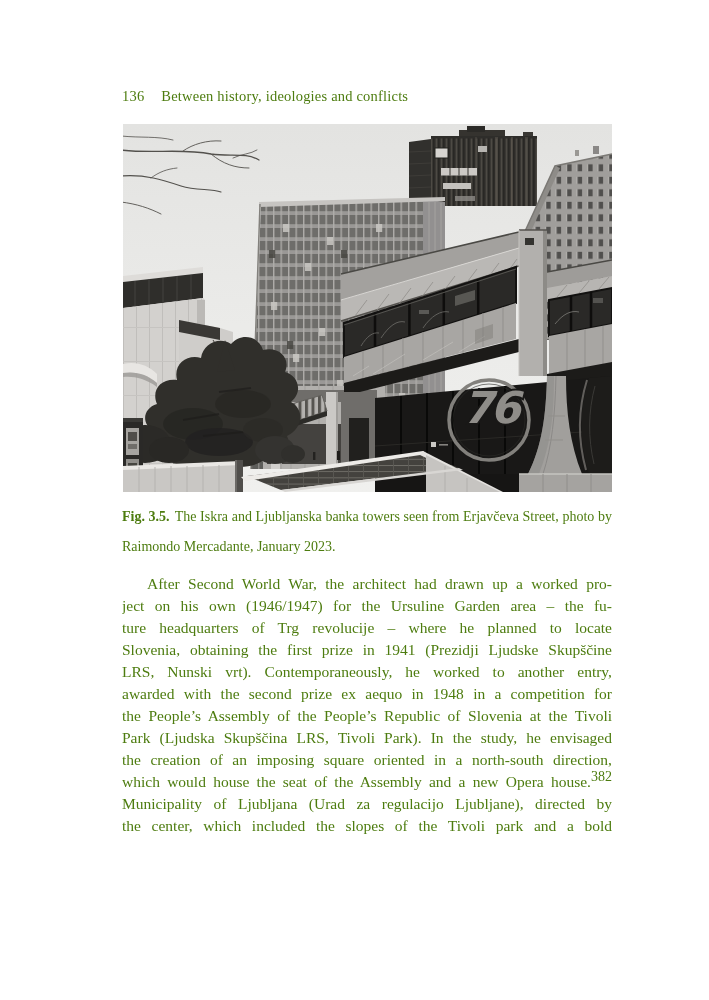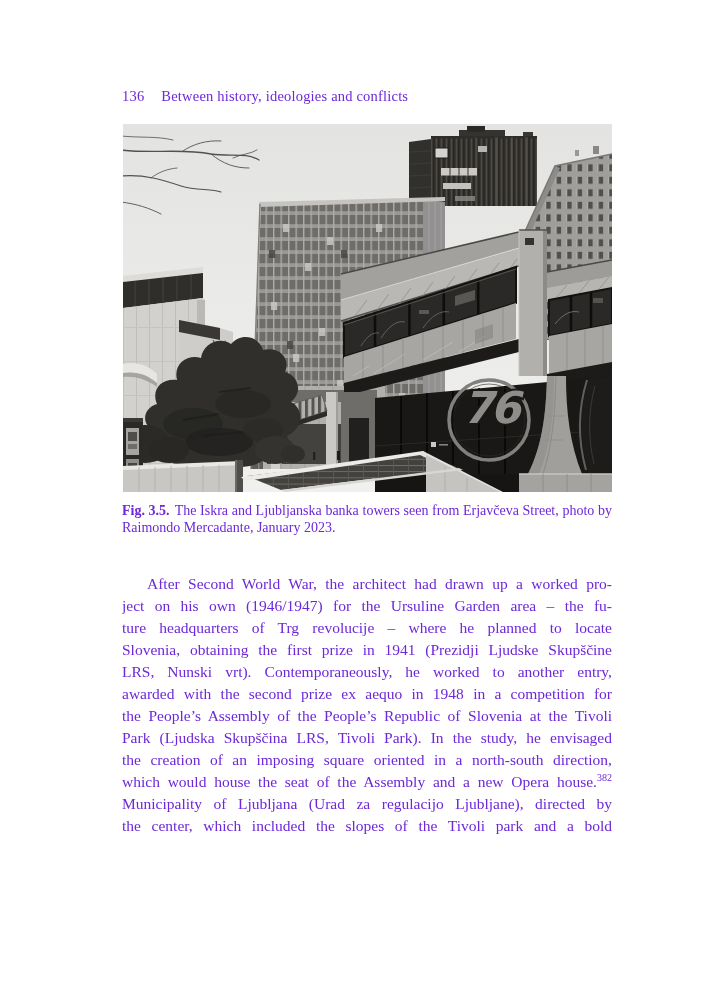--- a/index.html
+++ b/index.html
@@ -1,34 +1,34 @@
 <!DOCTYPE html>
 <html><head>
 <meta charset="utf-8">
 <style>
   html,body { margin:0; padding:0; background:#ffffff; }
   .page {
     position:relative; width:709px; height:1000px; background:#ffffff;
-    font-family:"Liberation Serif","DejaVu Serif",serif; color:#6d28d9;
+    font-family:"Liberation Serif","DejaVu Serif",serif; color:#4d7c0f;
     overflow:hidden;
     text-decoration:underline;
   }
   .runhead { position:absolute; top:88px; left:122px; width:490px;
     font-size:14.5px; letter-spacing:0.2px; white-space:nowrap; }
   .pagenum { margin-right:17px; }
   .figure { position:absolute; top:124px; left:123px; width:489px; height:368px; }
   .figure svg { display:block; }
   .caption { position:absolute; top:502px; left:122px; width:490px;
-    font-size:14px; line-height:17px; text-align:justify; }
+    font-size:14px; line-height:30px; text-align:justify; }
   .cap-label { font-weight:bold; margin-right:5px; }
   .bodytext { position:absolute; top:573px; left:122px; width:490px; font-size:15.5px; }
   .bline { height:22px; line-height:22px; overflow:hidden;
     text-align:justify; text-align-last:justify; }
   .indent { text-indent:25px; }
-  sup.fn { font-size:10px; line-height:0; vertical-align:6px; }
+  sup.fn { font-size:14px; line-height:0; vertical-align:6px; }
 </style>
 </head>
 <body>
 
 <div class="page">
 
   <div class="runhead">
     <span class="pagenum">136</span><span>Between history, ideologies and conflicts</span>
   </div>
 

